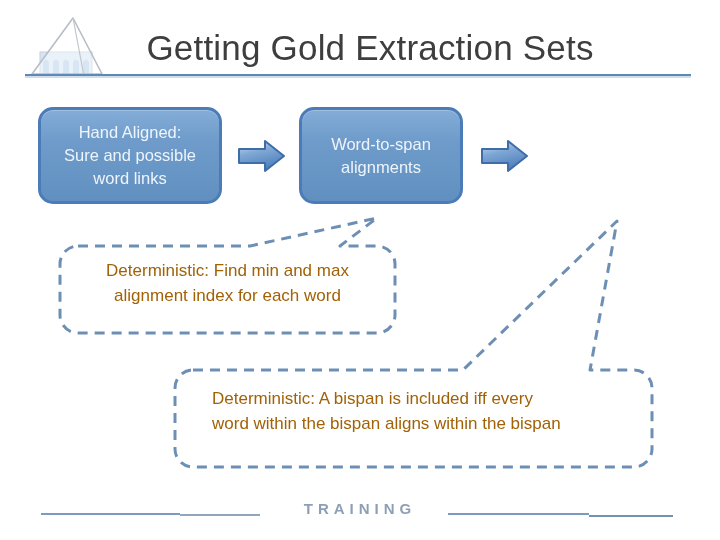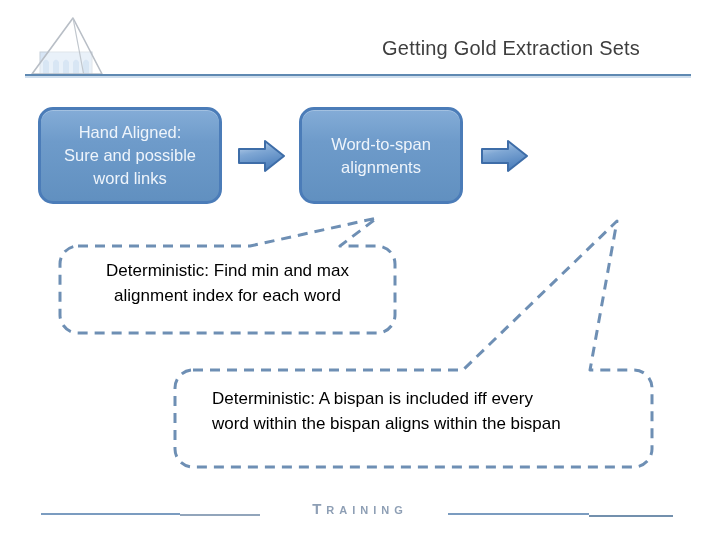--- a/index.html
+++ b/index.html
@@ -3,21 +3,21 @@
 <meta charset="utf-8">
 <style>
   html,body{margin:0;padding:0;background:#fff;}
   .slide{
     position:relative;width:720px;height:540px;background:#ffffff;
     font-family:"Liberation Sans", sans-serif;overflow:hidden;
   }
   
   .title{
     position:absolute;left:100px;top:28px;width:540px;
-    text-align:right;font-size:20px;line-height:40px;color:#3e3e3e;
+    text-align:center;font-size:35px;line-height:40px;color:#3e3e3e;
     letter-spacing:0.2px;
   }
   .title-rule{
     position:absolute;left:25px;top:74px;width:666px;height:2px;
     background:#5f89b2;box-shadow:0 2px 0 #cfdeed;
   }
   .logo{position:absolute;left:26px;top:16px;}
   
   .flow-box{
     position:absolute;top:107px;height:97px;box-sizing:border-box;
@@ -29,32 +29,32 @@
   }
   .box-1{left:38px;width:184px;}
   .box-2{left:299px;width:164px;}
   .box-3{left:543px;width:158px;}
   .arrow{position:absolute;top:138px;width:48px;height:36px;}
   .arrow-1{left:238px;}
   .arrow-2{left:481px;}
   
   .callout-layer{position:absolute;left:0;top:0;width:720px;height:540px;pointer-events:none;}
   .callout-text{
-    position:absolute;color:#000000;font-size:17px;line-height:1.45;
+    position:absolute;color:#a16207;font-size:17px;line-height:1.45;
     white-space:pre-line;
   }
   .callout-text-1{left:62px;top:259px;width:331px;text-align:center;}
   .callout-text-2{left:212px;top:387px;width:445px;text-align:left;}
   
   .footer-label{
     position:absolute;left:0;top:500px;width:720px;text-align:center;
     color:#8e9fb5;font-weight:bold;
   }
   .footer-initial{font-size:15px;letter-spacing:5px;}
-  .footer-rest{font-size:11px;letter-spacing:5px;}
+  .footer-rest{font-size:15px;letter-spacing:5px;}
   .hline{position:absolute;height:2px;}
   .fl-1{left:41px;top:513px;width:139px;background:#7b9cc0;}
   .fl-2{left:180px;top:514px;width:80px;background:#92a5bb;}
   .fl-3{left:448px;top:513px;width:141px;background:#7b9cc0;}
   .fl-4{left:589px;top:515px;width:84px;background:#7390ad;}
 </style>
 </head>
 <body>
 
 <div class="slide">

